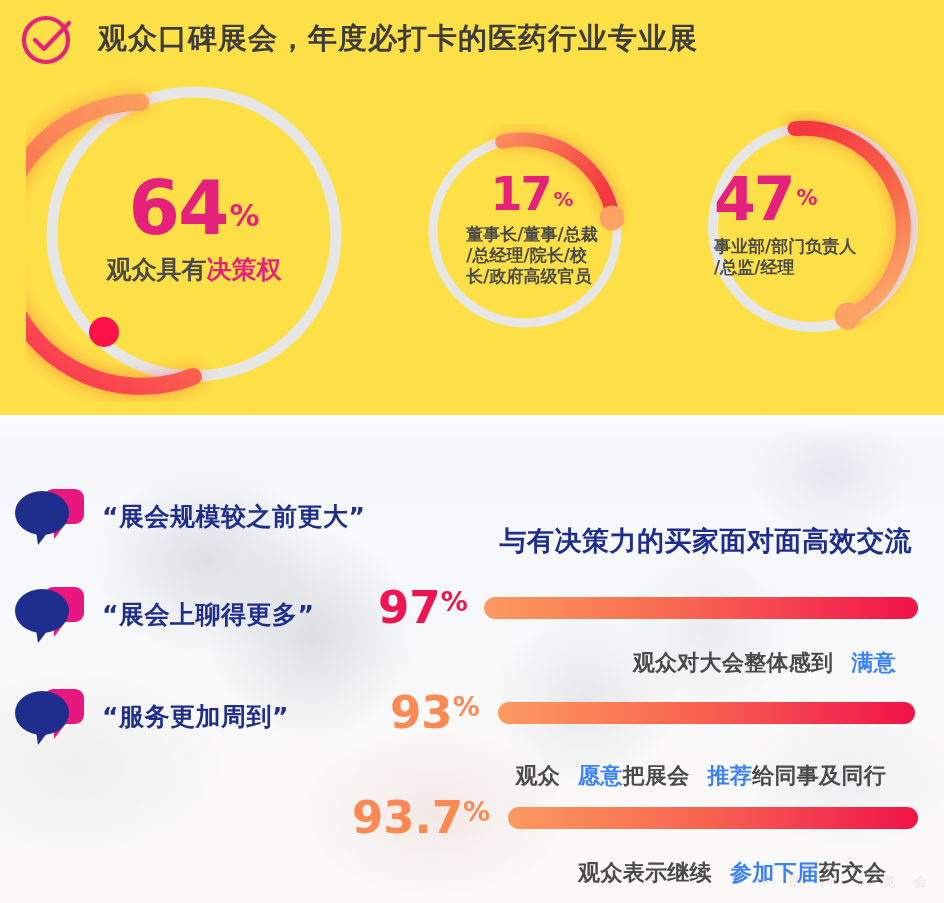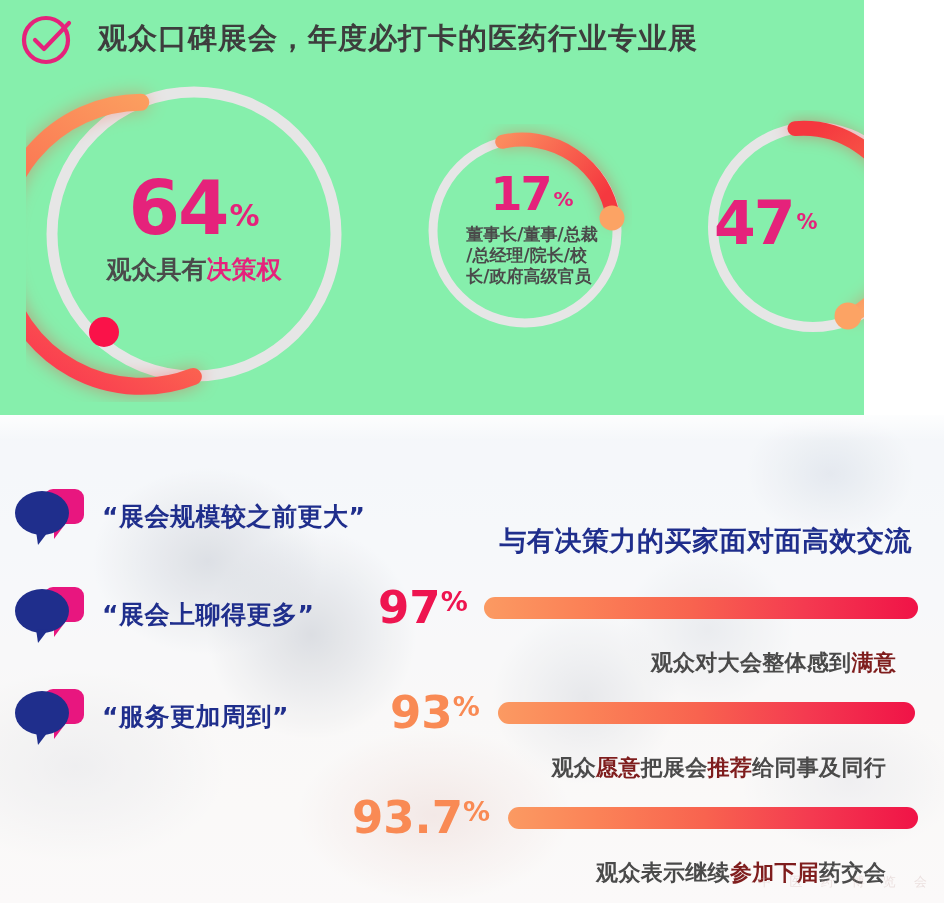--- a/index.html
+++ b/index.html
@@ -6,22 +6,22 @@
   html,body { width:944px; height:903px; }
   body {
     font-family:"Liberation Sans","DejaVu Sans",sans-serif;
     background:#ffffff;
     position:relative;
     overflow:hidden;
   }
 
   
   #top-section{
-    position:absolute; left:0; top:0; width:864px; height:415px;
-    background:#86efac;
+    position:absolute; left:0; top:0; width:944px; height:415px;
+    background:#fde047;
     overflow:hidden;
   }
 
   
   #headline-row{
     position:absolute; left:18px; top:8px; height:62px;
     display:flex; align-items:center; gap:18px;
   }
   #check-icon{ width:62px; height:62px; flex:0 0 62px; }
   #headline-text{
@@ -137,31 +137,31 @@
   .stat-value .v-sign{ font-size:27px; margin-top:3px; }
   .bar{
     height:22px; border-radius:11px;
     background:linear-gradient(90deg,#FB9A62 0%,#FB8257 22%,#F8634F 48%,#F43A50 74%,#F01347 100%);
   }
   .stat-caption{
     font-family:"DejaVu Sans","Liberation Sans",sans-serif;
     font-weight:bold; font-size:22px; color:#4a4a4a;
     white-space:nowrap; text-align:right; letter-spacing:0.3px;
   }
-  .stat-caption .hl{ color:#7f1d1d; }
+  .stat-caption .hl{ color:#3b82f6;padding-left:18px; }
 
   #stat-1{ left:378px; top:170px; width:540px; }
   #stat-1 .stat-value{ color:#EE1550; }
   #stat-1 .bar{ width:436px; margin-left:16px; }
   #stat-1 .stat-caption{ margin-top:18px; margin-right:22px; }
 
   #stat-2{ left:390px; top:275px; width:528px; }
   #stat-2 .stat-value{ color:#F98A54; }
   #stat-2 .bar{ width:417px; margin-left:18px; }
-  #stat-2 .stat-caption{ margin-top:18px; margin-right:32px; }
+  #stat-2 .stat-caption{ margin-top:26px; margin-right:32px; }
 
   #stat-3{ left:352px; top:380px; width:566px; }
   #stat-3 .stat-value{ color:#F98A54; }
   #stat-3 .bar{ width:412px; margin-left:18px; }
   #stat-3 .stat-caption{ margin-top:18px; margin-right:32px; }
 
   
   #watermark{
     position:absolute; right:10px; bottom:12px; width:380px; height:64px;
     opacity:.30; pointer-events:none;
@@ -268,20 +268,24 @@
         <path d="M 99.0 18.6 A 100 100 0 0 1 160.0 203.2" fill="none" stroke="url(#g3)" stroke-width="15" stroke-linecap="round"></path>
       </g>
       <path d="M 99.0 18.6 A 100 100 0 0 1 160.0 203.2" fill="none" stroke="url(#g3)" stroke-width="15" stroke-linecap="round"></path>
       <circle cx="152" cy="206" r="13.5" fill="#FCA364"></circle>
     </svg>
     <div class="donut-center">
       <div class="pct-line">
         <span class="pct-num">47</span>
         <span class="pct-sign">%</span>
       </div>
+      <div class="donut-label">
+        <div>事业部/部门负责人</div>
+        <div>/总监/经理</div>
+      </div>
     </div>
   </div>
 
 </div>
 
 <div id="bottom-section">
   <div id="photo-bg"></div>
   <div id="photo-veil"></div>
   <div id="photo-fade-top"></div>
 

